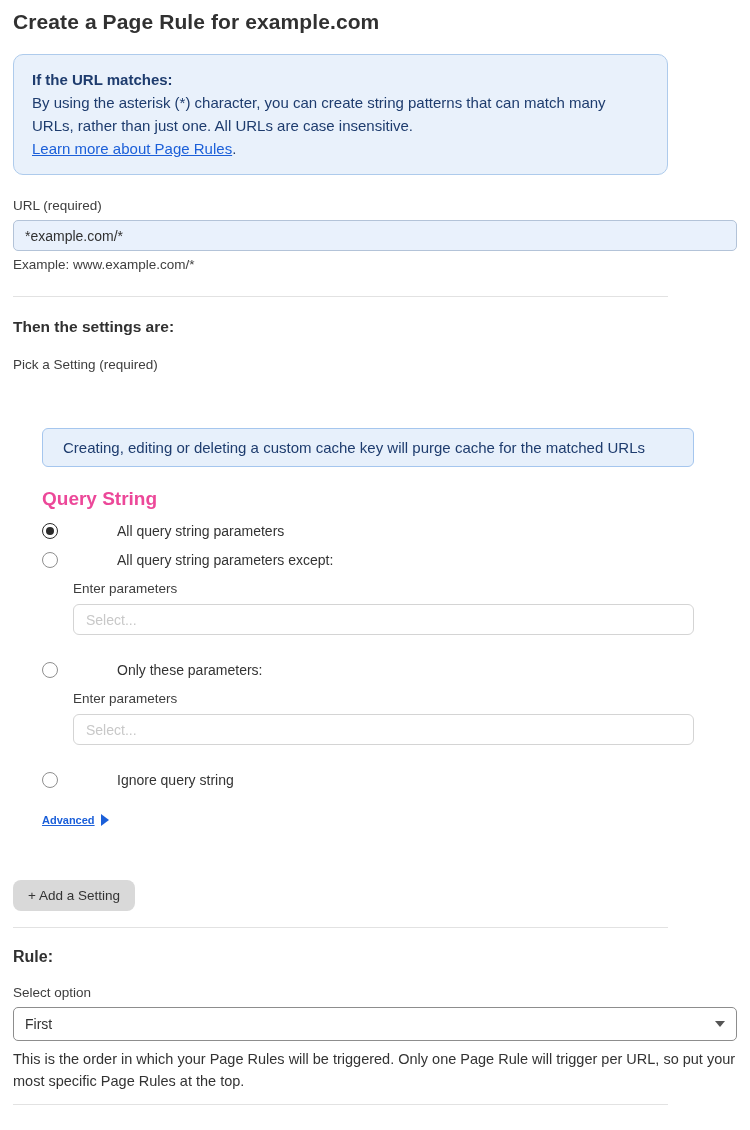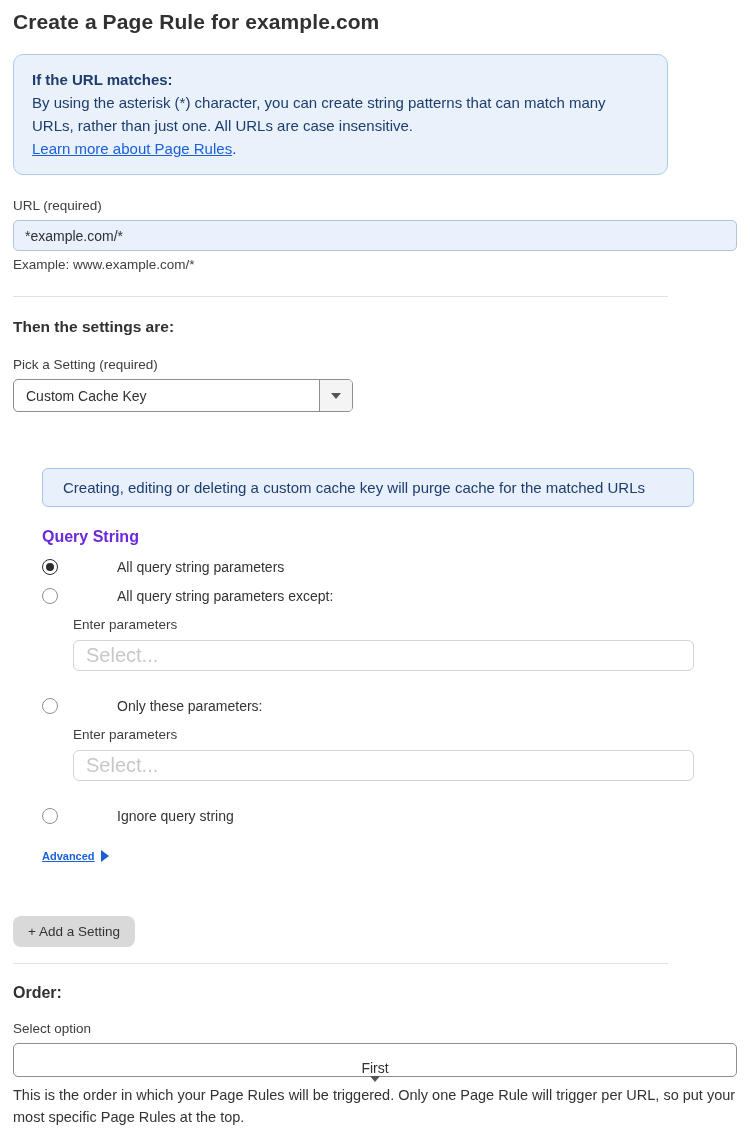--- a/index.html
+++ b/index.html
@@ -95,21 +95,21 @@
   .notice-box {
     margin-top: 56px;
     background: #e7f0fb;
     border: 1px solid #a5c6ee;
     border-radius: 6px;
     padding: 10px 20px;
     font-size: 15px;
     color: #1e3c6e;
   }
 
-  .qs-heading { margin-top: 21px; font-size: 16px; font-weight: bold; color: #6d28d9; }
+  .qs-heading { margin-top: 21px; font-size: 19px; font-weight: bold; color: #ec4899; }
 
   .radio-row { display: flex; align-items: center; margin-top: 13px; height: 16px; gap: 44px; }
   .radio-circle {
     width: 16px; height: 16px;
     border: 1px solid #8f8f8f;
     border-radius: 50%;
     background: #ffffff;
     flex: 0 0 16px;
     position: relative;
     cursor: pointer;
@@ -127,21 +127,21 @@
   .radio-label { margin-left: 15px; font-size: 14px; color: #333333; }
 
   .radio-sub { margin-left: 31px; }
   .sub-label { margin-top: 13px; font-size: 13.5px; color: #3d3d3d; }
   .param-input {
     margin-top: 8px;
     width: 621px;
     height: 31px;
     border: 1px solid #d4d4d4;
     border-radius: 6px;
-    font-size: 20px;
+    font-size: 14px;
     padding: 0 12px;
     font-family: "Liberation Sans", sans-serif;
     color: #333;
     outline: none;
     background: #fff;
   }
   .param-input::placeholder { color: #c8c8c8; opacity: 1; }
 
   .spacer-14 { height: 14px; }
 
@@ -180,25 +180,25 @@
   .order-label { margin-top: 19px; font-size: 13.5px; }
   .order-select {
     margin-top: 7px;
     width: 724px;
     height: 29px;
     border: 1px solid #8d8d8d;
     border-radius: 5px;
     background: #fff;
     display: flex;
     align-items: center;
+    justify-content: space-between;
     padding: 16px 11px;
     font-size: 14px;
     color: #313131;
     cursor: pointer;
-    flex-direction: column;
   }
   .order-help {
     margin-top: 7px;
     font-size: 14.5px;
     color: #333333;
     line-height: 22px;
     width: 724px;
   }
 
   .footer-divider { margin-top: 12px; }
@@ -220,26 +220,20 @@
     <div class="field-label">URL (required)</div>
     <input class="url-input" type="text" value="*example.com/*" style="">
     <div class="helper-text">Example: www.example.com/*</div>
   </div>
 
   <hr class="divider">
 
   <div class="section-heading settings-heading">Then the settings are:</div>
 
   <div class="field-label picker-label">Pick a Setting (required)</div>
-  <div class="picker-select">
-    <div class="picker-value">Custom Cache Key</div>
-    <div class="picker-arrow-box">
-      <span class="tri-down"></span>
-    </div>
-  </div>
 
   <div class="setting-panel">
 
     <div class="notice-box">Creating, editing or deleting a custom cache key will purge cache for the matched URLs</div>
 
     <div class="qs-heading">Query String</div>
 
     <div class="radio-row">
       <span class="radio-circle checked"></span>
       <span class="radio-label">All query string parameters</span>
@@ -276,21 +270,21 @@
           <span class="adv-text">Advanced</span>
           <span class="tri-right"></span>
         </span></div>
 
   </div>
 
   <button class="add-setting-btn">+ Add a Setting</button>
 
   <hr class="divider order-divider">
 
-  <div class="section-heading order-heading">Order:</div>
+  <div class="section-heading order-heading">Rule:</div>
   <div class="field-label order-label">Select option</div>
   <div class="order-select">
     <span>First</span>
     <span class="tri-down"></span>
   </div>
   <div class="order-help">This is the order in which your Page Rules will be triggered. Only one Page Rule will trigger per URL, so put your most specific Page Rules at the top.</div>
 
   <hr class="divider footer-divider">
 
   

